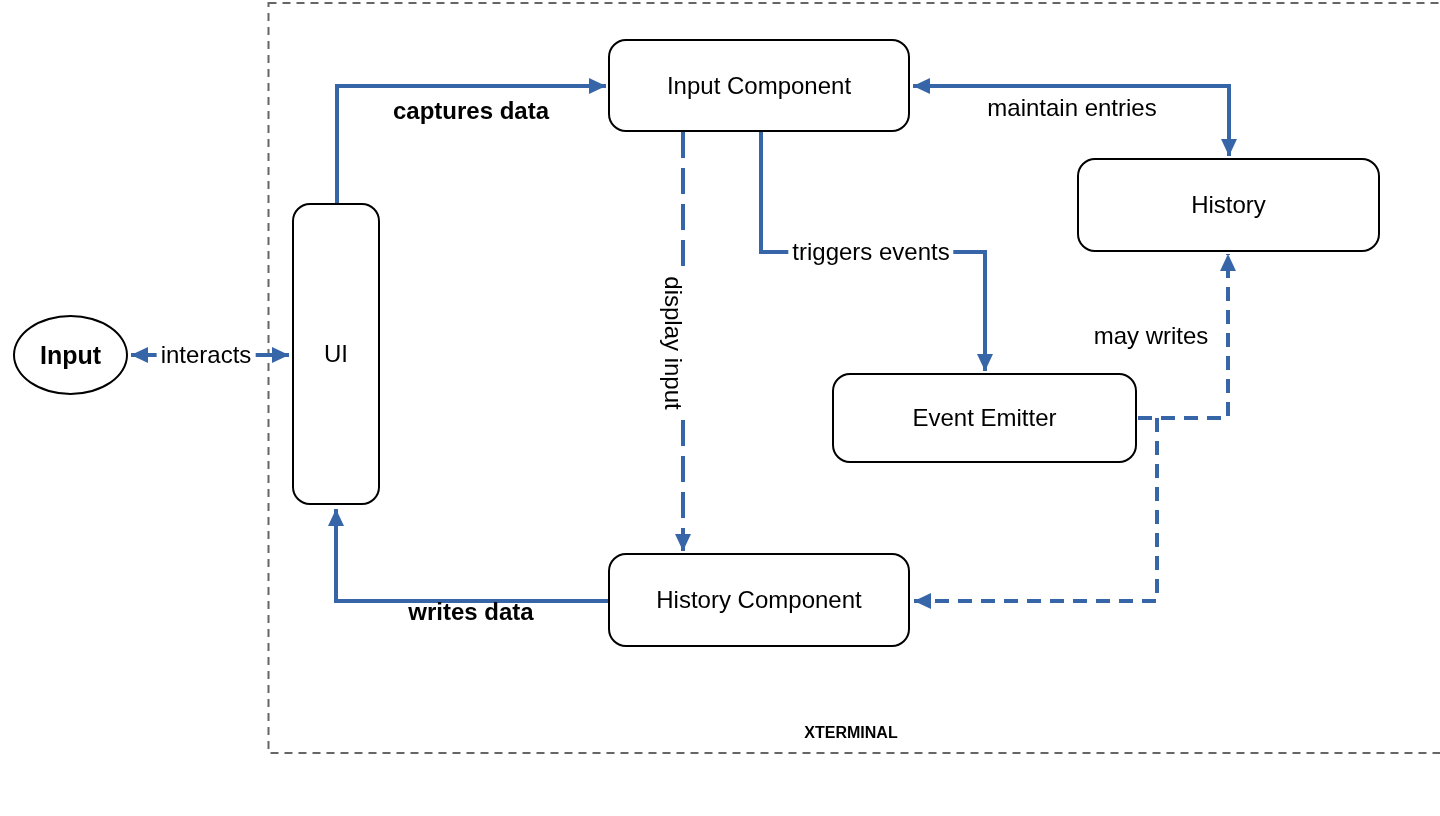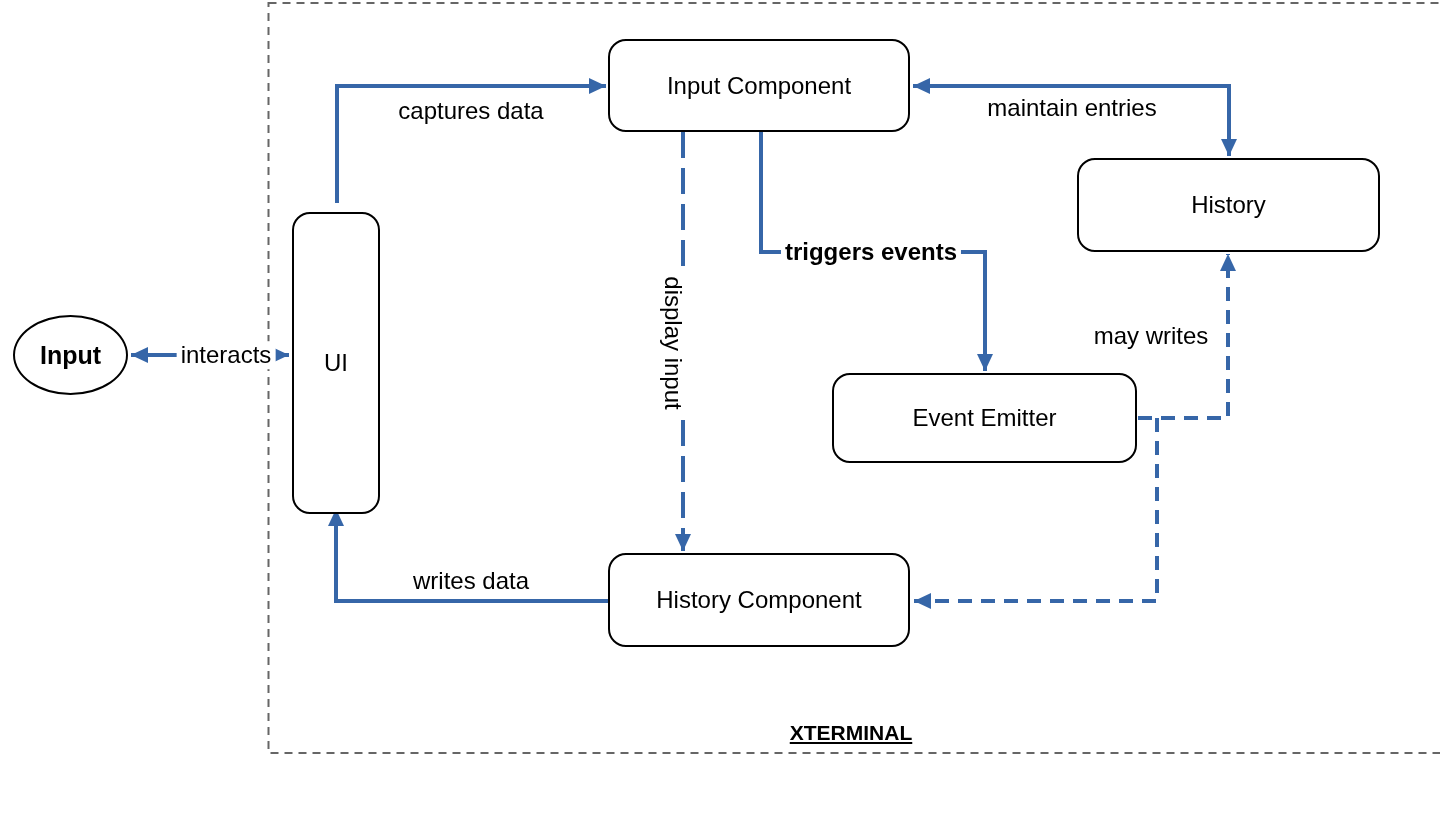--- a/index.html
+++ b/index.html
@@ -65,24 +65,23 @@
     padding: 0 4px;
   }
   .edge-label.rot {
     transform: translate(-50%, -50%) rotate(90deg);
     background: var(--canvas, #ffffff);
     padding: 0 6px;
   }
   .boundary-title {
     position: absolute;
     transform: translate(-50%, -50%);
-    font-size: 21px;
+    font-size: 16px;
     font-weight: bold;
     white-space: nowrap;
-    text-decoration: underline;
   }
 </style>
 </head>
 <body>
 
 <div class="canvas">
 
   <svg class="wires">
     <defs>
       <marker id="arrow" markerUnits="userSpaceOnUse" markerWidth="20" markerHeight="18" refX="17" refY="8" orient="auto-start-reverse">
@@ -106,50 +105,50 @@
 
     <path class="edge dashed" d="M 1157 418 L 1157 601 L 914 601" marker-end="url(#arrow)"></path>
 
     <path class="edge" d="M 608 601 L 336 601 L 336 509" marker-end="url(#arrow)"></path>
   </svg>
 
   <div class="node ellipse" style="left:13px; top:315px; width:115px; height:80px;">
     <span>Input</span>
   </div>
 
-  <div class="node" style="left:292px; top:203px; width:88px; height:302px;margin-top:9px;">
+  <div class="node" style="left:292px; top:203px; width:88px; height:302px;">
     <span>UI</span>
   </div>
 
   <div class="node" style="left:608px; top:39px; width:302px; height:93px;">
     <span>Input Component</span>
   </div>
 
   <div class="node" style="left:832px; top:373px; width:305px; height:90px;">
     <span>Event Emitter</span>
   </div>
 
   <div class="node" style="left:1077px; top:158px; width:303px; height:94px;">
     <span>History</span>
   </div>
 
   <div class="node" style="left:608px; top:553px; width:302px; height:94px;">
     <span>History Component</span>
   </div>
 
-  <div class="edge-label bg" style="left:206px; top:355px;margin-left:20px;">interacts</div>
+  <div class="edge-label bg" style="left:206px; top:355px;">interacts</div>
 
-  <div class="edge-label" style="left:471px; top:111px;">captures data</div>
+  <div class="edge-label" style="left:471px; top:111px;font-weight:bold;">captures data</div>
 
   <div class="edge-label" style="left:1072px; top:108px;">maintain entries</div>
 
   <div class="edge-label rot" style="left:673px; top:343px;">display input</div>
 
-  <div class="edge-label bg" style="left:871px; top:252px;font-weight:bold;">triggers events</div>
+  <div class="edge-label bg" style="left:871px; top:252px;">triggers events</div>
 
   <div class="edge-label" style="left:1151px; top:336px;">may writes</div>
 
 
-  <div class="edge-label" style="left:471px; top:581px;">writes data</div>
+  <div class="edge-label" style="left:471px; top:612px;font-weight:bold;">writes data</div>
 
   <div class="boundary-title" style="left:851px; top:733px;">XTERMINAL</div>
 
 </div>
 
 </body></html>

